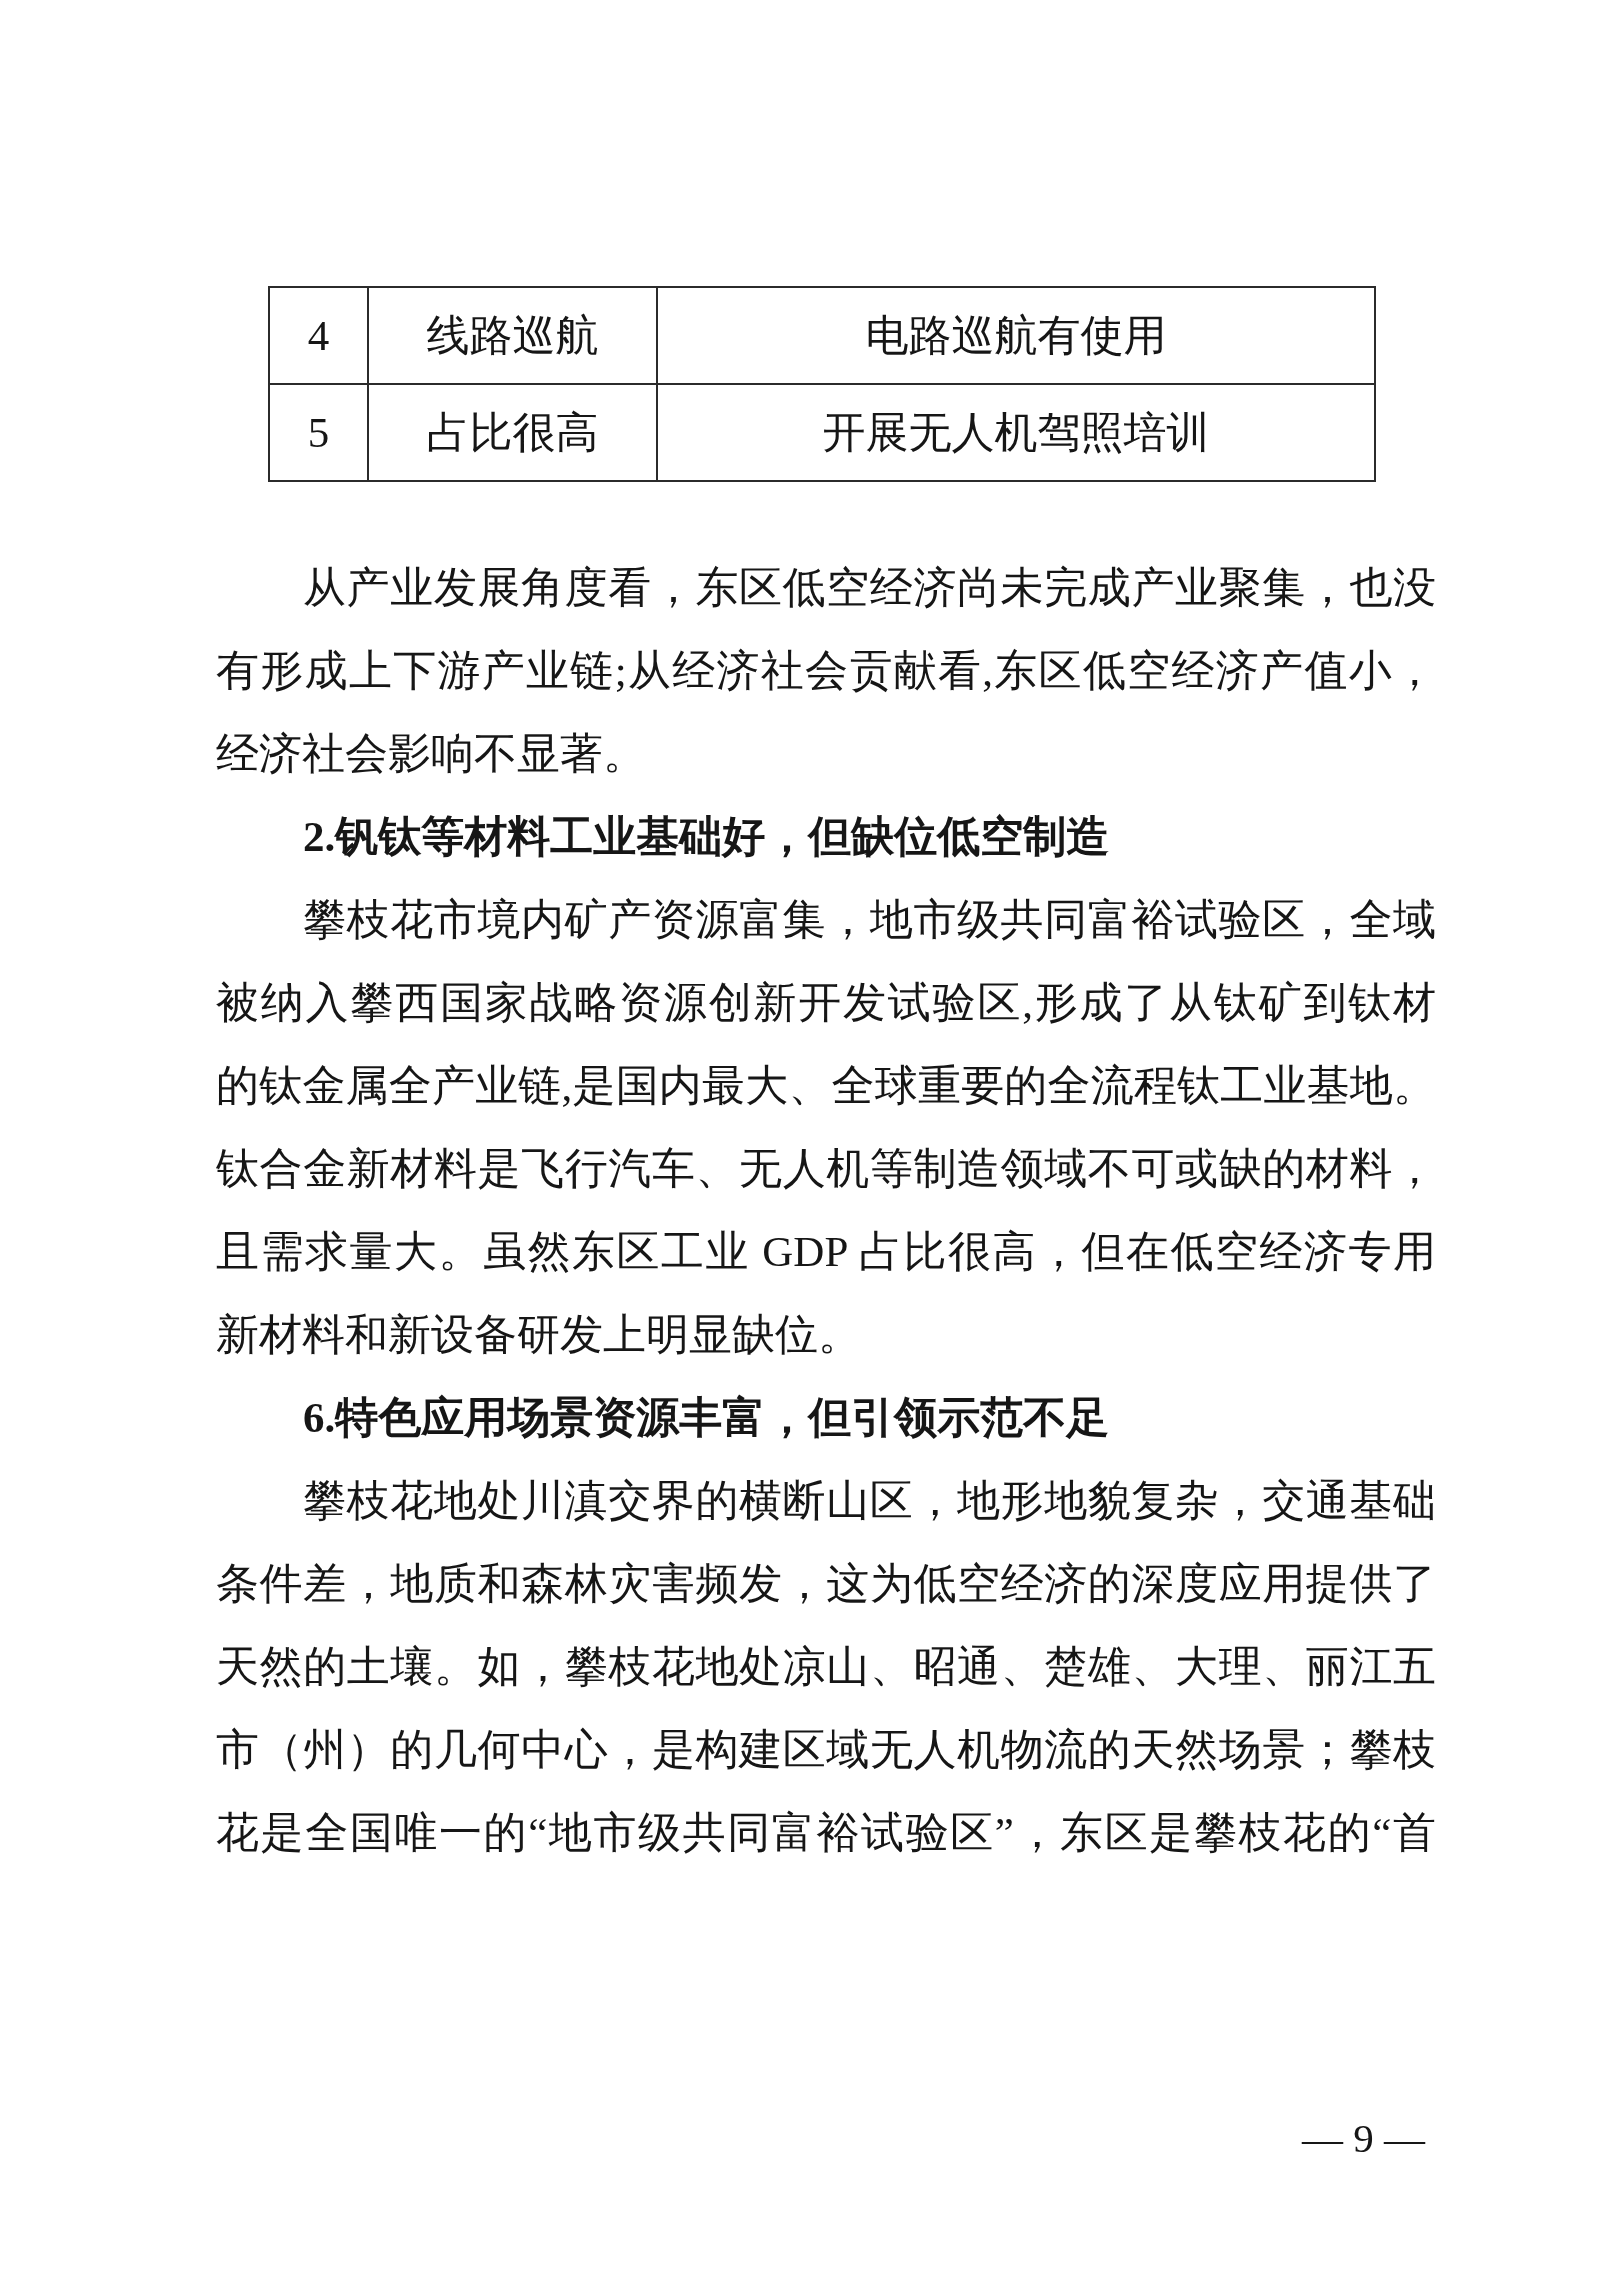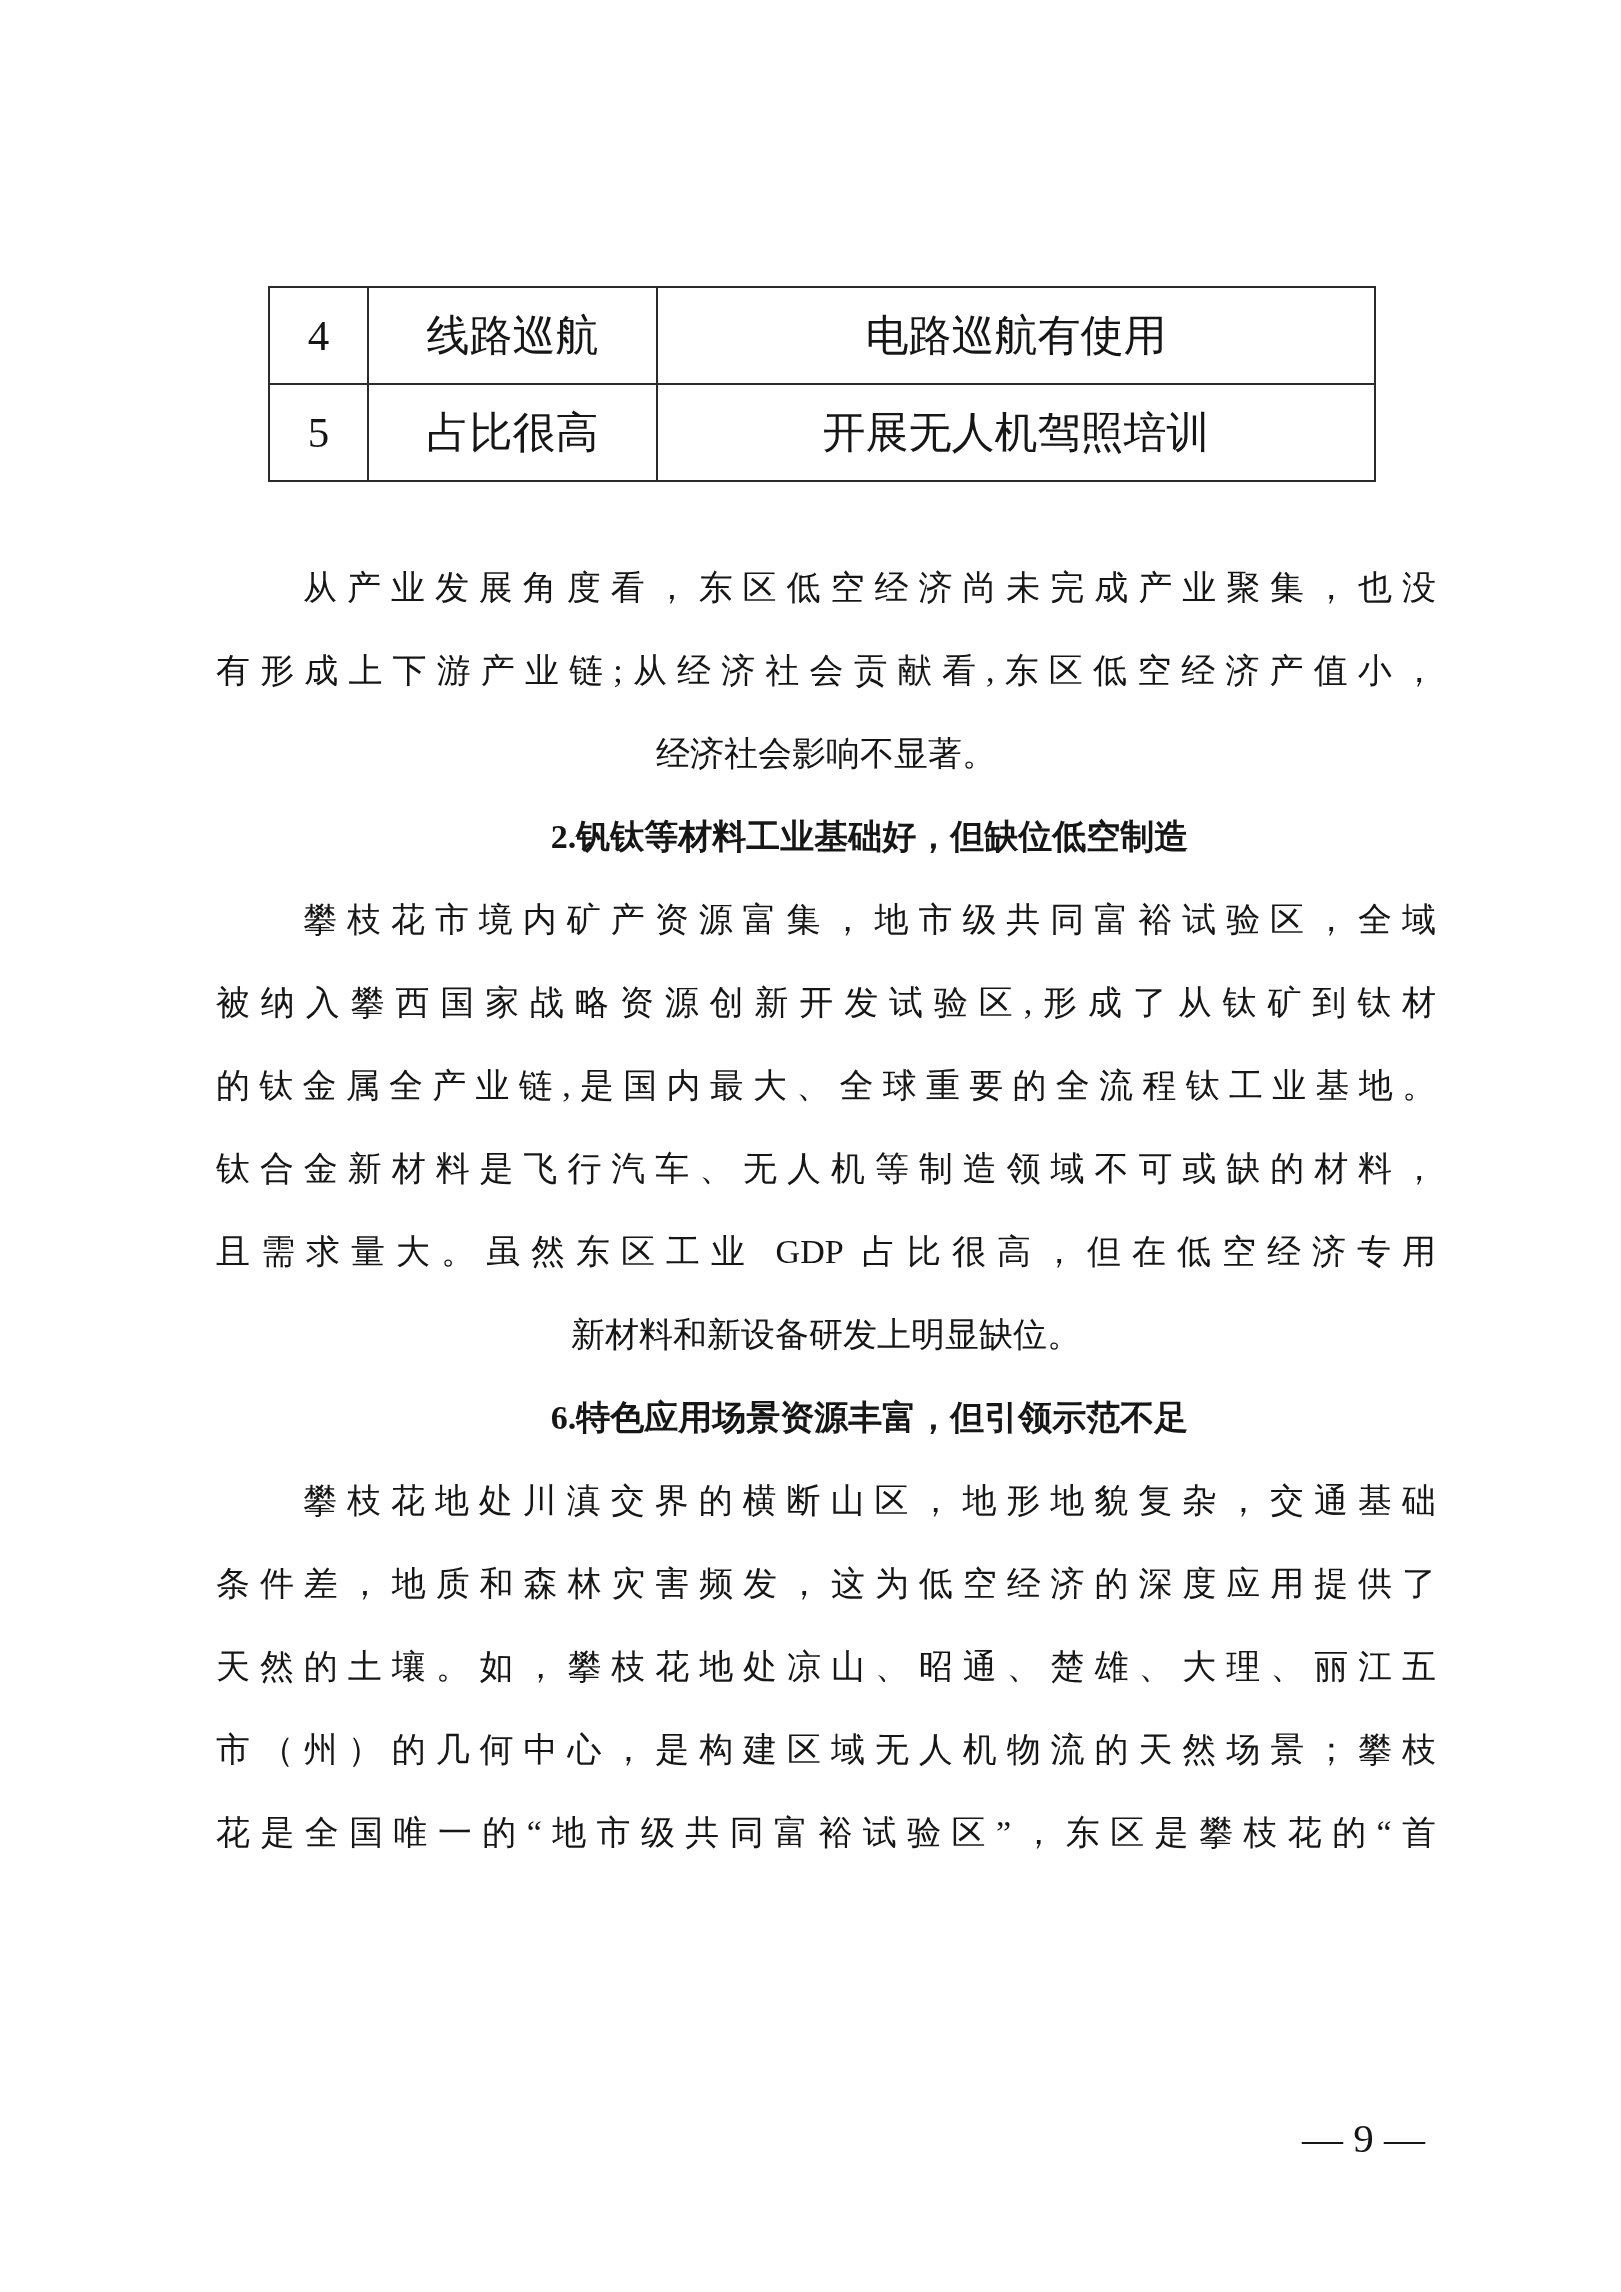--- a/index.html
+++ b/index.html
@@ -36,28 +36,28 @@
   }
   .col-num  { width: 97px; }
   .col-name { width: 287px; }
   .col-desc { width: 716px; }
   
   .body-text {
     position: absolute;
     left: 216px;
     top: 546px;
     width: 1220px;
-    font-size: 34px;
+    font-size: 43px;
     color: #161616;
   }
   .line {
     height: 83px;
     line-height: 83px;
     white-space: nowrap;
-    text-align: center;
+    text-align: left;
   }
   .line.full {
     text-align: justify;
     text-align-last: justify;
     text-justify: inter-character;
   }
   .line.indent { text-indent: 87px; }
   .line.heading { font-weight: 700; }
   
   .page-number {

